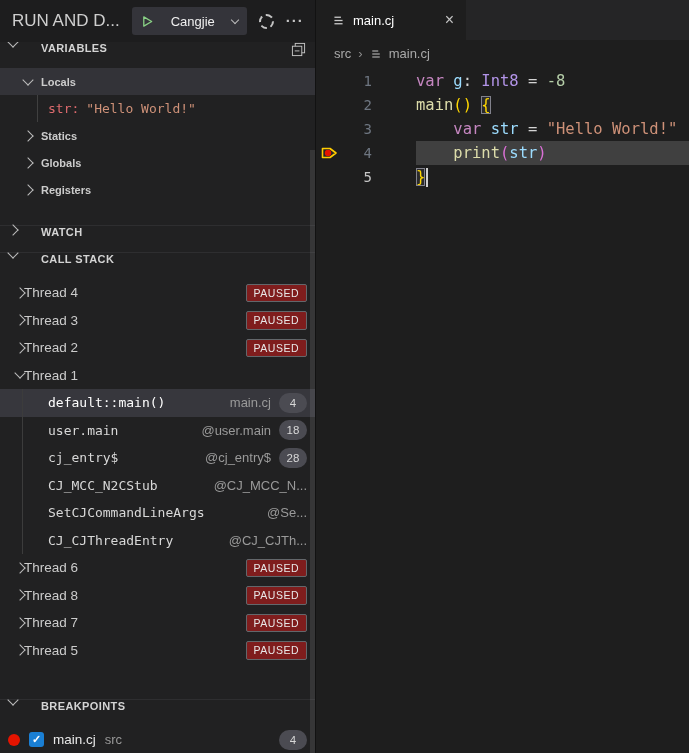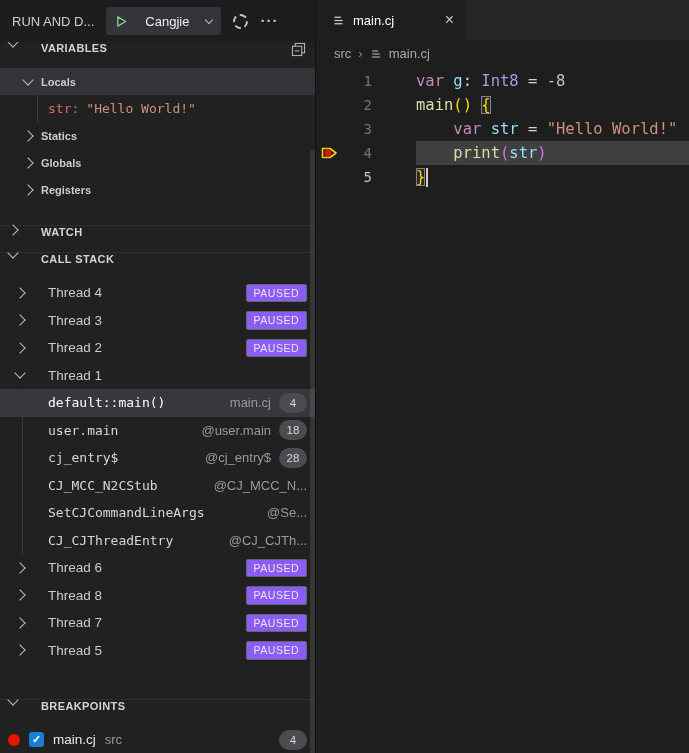--- a/index.html
+++ b/index.html
@@ -2,21 +2,21 @@
 <html><head>
 <meta charset="utf-8">
 <style>
   html,body{margin:0;padding:0;background:#111;}
   .root{display:flex;width:689px;height:753px;background:#1e1e1e;color:#ccc;
         font-family:"Liberation Sans",sans-serif;overflow:hidden;position:relative}
   
   .sidebar{width:315px;min-width:315px;background:#212122;display:flex;flex-direction:column;
            position:relative;border-right:1px solid #121212}
   .debug-toolbar{height:42px;display:flex;align-items:center;padding:0 12px;gap:12px;background:#1d1d1e}
-  .dt-title{font-size:13px;color:#cfcfcf;white-space:nowrap}
+  .dt-title{font-size:17px;color:#cfcfcf;white-space:nowrap}
   .launch{display:flex;align-items:center;gap:17px;background:#34343a;height:28px;padding:0 9px;border-radius:3px;cursor:pointer}
   .launch-label{font-size:13px;color:#f0f0f0}
   .chev{width:7px;height:7px;border-right:1.4px solid #bcbcbc;border-bottom:1.4px solid #bcbcbc;display:inline-block;flex:none}
   .chev.r{transform:rotate(-45deg)}
   .chev.d{transform:rotate(45deg);margin-top:-4px}
   .chev.small{width:5px;height:5px;margin-top:-2px}
   .gear{width:11px;height:11px;border:2.5px dashed #c5c5c5;border-radius:50%;flex:none}
   .more{font-size:15px;color:#c5c5c5;font-weight:bold;letter-spacing:1px;line-height:10px}
   .panes{flex:1;display:flex;flex-direction:column;overflow:hidden}
   .section-header{height:26px;display:flex;gap:24px;padding:0 9px;
@@ -28,22 +28,22 @@
   .sec.breakpoints{margin-top:auto;border-top:1px solid #2e2e30}
   
   .vrow{height:27px;display:flex;align-items:center;font-size:11px;position:relative}
   .vrow.group{padding-left:24px;gap:9px;font-weight:700}
   .vrow.focused{background:#333338}
   .vrow.entry{padding-left:48px;font-family:"DejaVu Sans Mono","Liberation Mono",monospace;font-size:13px}
   .vrow.entry::before{content:"";position:absolute;left:37px;top:0;bottom:0;border-left:1px solid #404040}
   .vname{color:#de6b6e}
   .vval{color:#ce9178;margin-left:7px}
   .csrow{height:27.5px;display:flex;align-items:center;font-size:13.5px;position:relative;padding-right:8px}
-  .csrow.thread{padding-left:16px;gap:24px}
-  .state-badge{margin-left:auto;background:#8b5cf6;border:1px solid #63676b;border-radius:2px;
+  .csrow.thread{padding-left:16px;gap:0}
+  .state-badge{margin-left:auto;background:#7f1d1d;border:1px solid #63676b;border-radius:2px;
       font-size:10.5px;letter-spacing:.5px;color:#e8e8e8;padding:3px 7px;line-height:1;white-space:nowrap}
   .csrow.frame{padding-left:48px;font-family:"DejaVu Sans Mono","Liberation Mono",monospace;font-size:13px}
   .csrow.frame::before{content:"";position:absolute;left:22px;top:0;bottom:0;border-left:1px solid #3c3c3c}
   .csrow.frame.selected{background:#37373d}
   .frame-name{color:#d8d8d8;white-space:nowrap}
   .csrow.frame.selected .frame-name{color:#fff}
   .frame-src{margin-left:auto;color:#9a9a9a;font-family:"Liberation Sans",sans-serif;font-size:13px;white-space:nowrap}
   .circle-badge{margin-left:8px;min-width:20px;height:20px;border-radius:10px;background:#4b4b52;color:#d7d7d7;
       font-size:11.5px;display:flex;align-items:center;justify-content:center;padding:0 4px;
       font-family:"Liberation Sans",sans-serif;flex:none}

